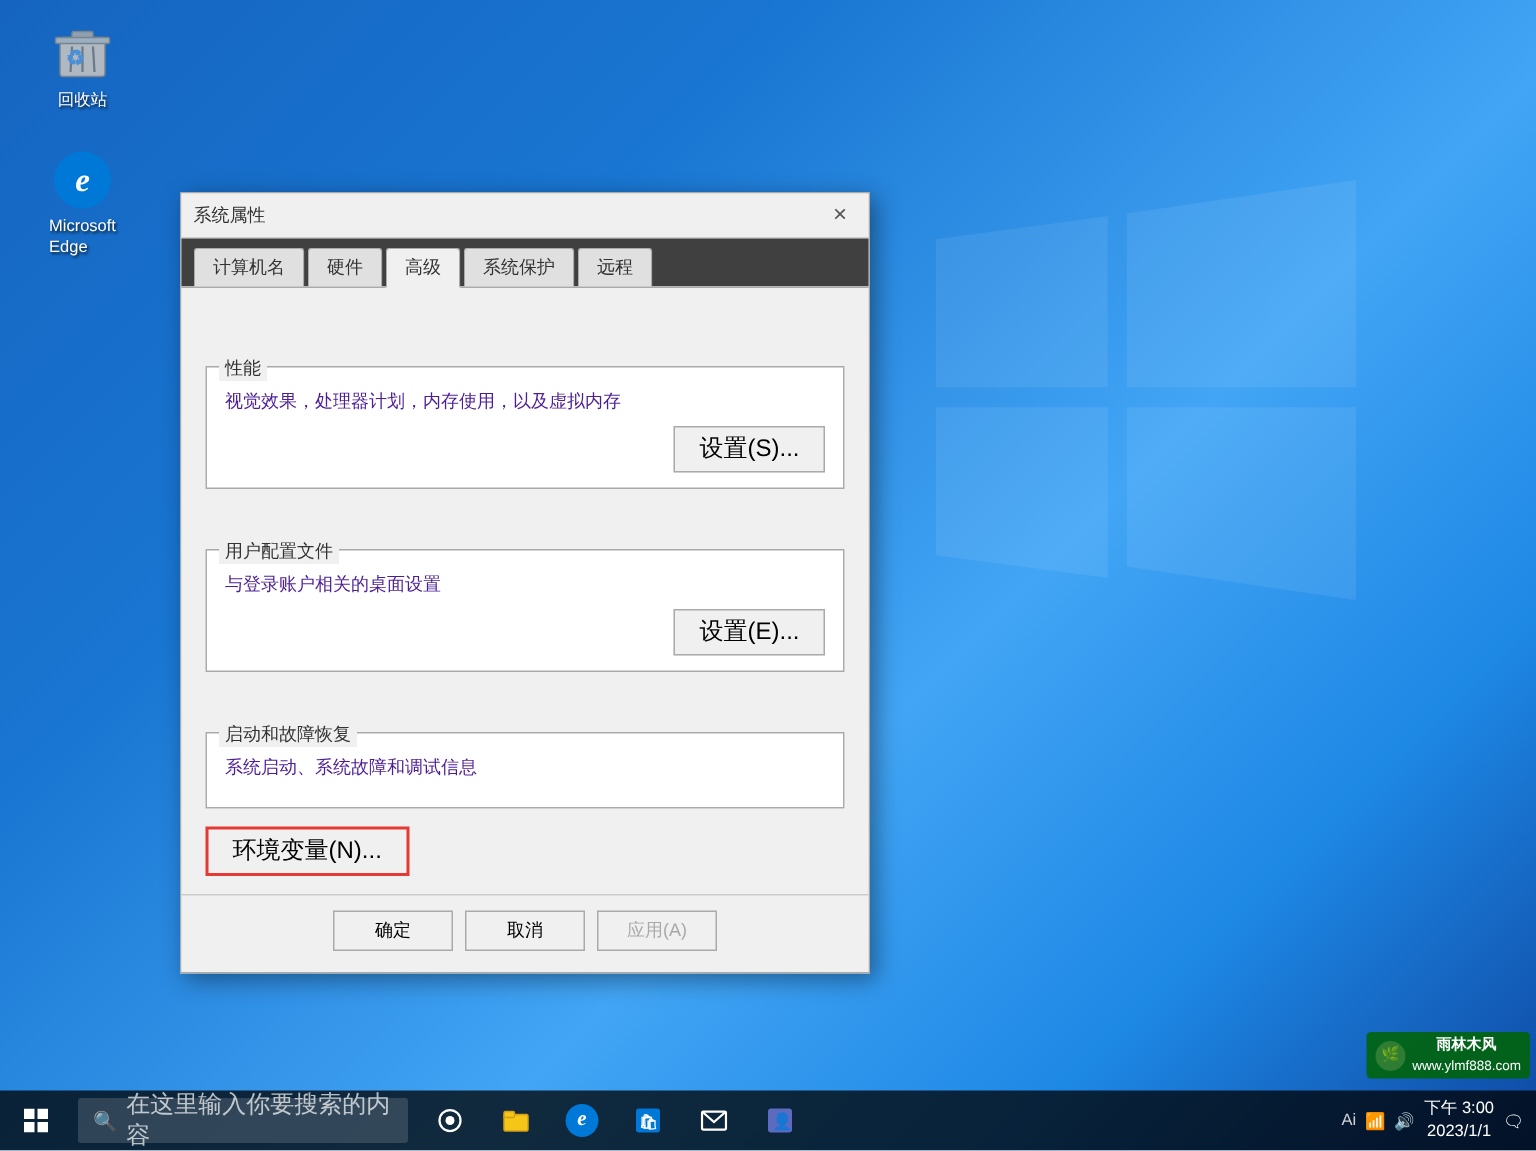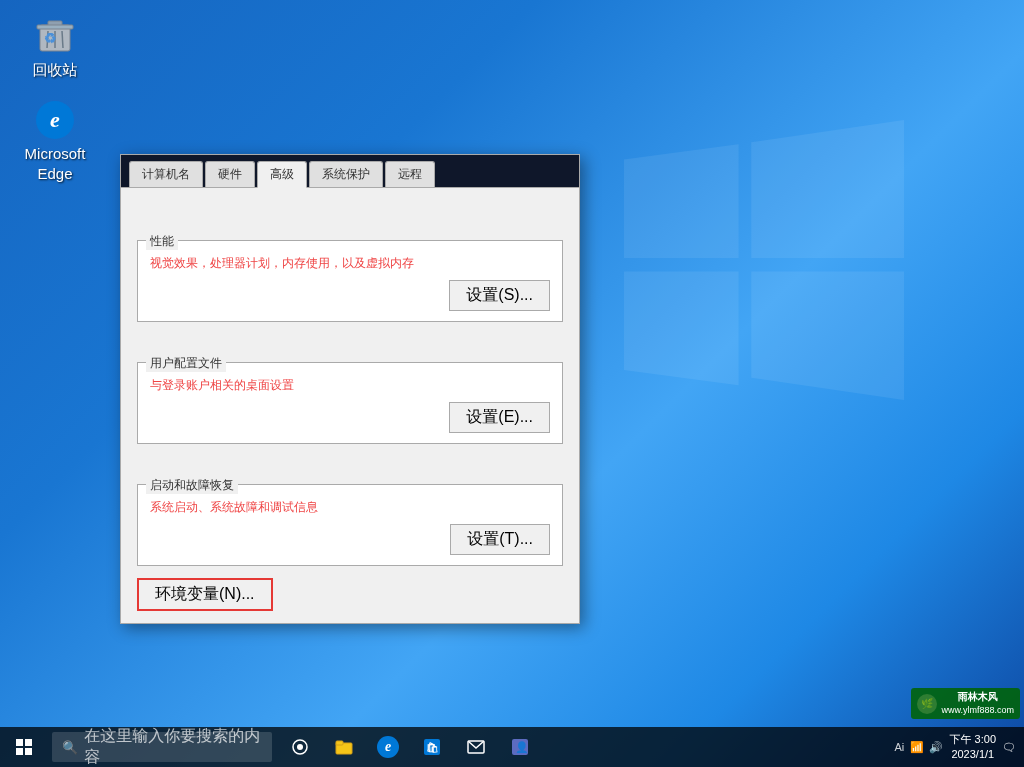--- a/index.html
+++ b/index.html
@@ -38,22 +38,22 @@
     }
     .desktop-icon .icon-img {
       width: 40px;
       height: 40px;
       display: flex;
       align-items: center;
       justify-content: center;
     }
     .desktop-icon .icon-label {
       color: white;
-      font-size: 15px;
-      text-align: center;
+      font-size: 11px;
+      text-align: left;
       margin-top: 4px;
       text-shadow: 1px 1px 2px rgba(0,0,0,0.8);
       line-height: 1.3;
     }
 
     
     .recycle-icon {
       width: 38px;
       height: 38px;
     }
@@ -192,21 +192,21 @@
       display: flex;
       align-items: center;
       justify-content: center;
       font-size: 16px;
       color: #555;
     }
 
     
     .dialog-tabs {
       display: flex;
-      background: #0f172a;
+      background: #404040;
       padding: 6px 8px 0 8px;
       gap: 2px;
     }
     .tab {
       padding: 4px 12px;
       background: #e0e0e0;
       border: 1px solid #aaa;
       border-bottom: none;
       cursor: pointer;
       font-size: 12px;
@@ -246,21 +246,21 @@
       position: absolute;
       top: -8px;
       left: 8px;
       background: #f0f0f0;
       padding: 0 4px;
       font-size: 12px;
       color: #333;
     }
     .section-desc {
       font-size: 12px;
-      color: #ef4444;
+      color: #4c1d95;
       margin-top: 4px;
       margin-bottom: 8px;
     }
     .section-btn-row {
       display: flex;
       justify-content: flex-end;
     }
 
     .dialog-btn {
       padding: 4px 16px;
@@ -344,20 +344,24 @@
     <div class="icon-img">
       <div class="edge-icon">e</div>
     </div>
     <span class="icon-label" style="white-space:pre-line;">Microsoft
 Edge</span>
   </div>
 
   <div id="dialog-overlay">
     <div class="dialog">
 
+      <div class="dialog-titlebar">
+        <span class="dialog-title">系统属性</span>
+        <button class="dialog-close-btn">×</button>
+      </div>
 
       <div class="dialog-tabs">
         <div class="tab">计算机名</div>
         <div class="tab">硬件</div>
         <div class="tab active">高级</div>
         <div class="tab">系统保护</div>
         <div class="tab">远程</div>
       </div>
 
       <div class="dialog-content">
@@ -374,30 +378,32 @@
           <span class="section-label">用户配置文件</span>
           <div class="section-desc">与登录账户相关的桌面设置</div>
           <div class="section-btn-row">
             <button class="dialog-btn">设置(E)...</button>
           </div>
         </div>
 
         <div class="section-box">
           <span class="section-label">启动和故障恢复</span>
           <div class="section-desc">系统启动、系统故障和调试信息</div>
-          <div class="section-btn-row">
-            <button class="dialog-btn">设置(T)...</button>
-          </div>
         </div>
 
         <div style="display:flex; margin-top: 4px;">
           <button class="dialog-btn env-btn-highlighted">环境变量(N)...</button>
         </div>
       </div>
 
+      <div class="dialog-footer">
+        <button class="footer-btn">确定</button>
+        <button class="footer-btn">取消</button>
+        <button class="footer-btn disabled">应用(A)</button>
+      </div>
     </div>
   </div>
 
   <div id="taskbar">
 
     <div class="taskbar-start">
       <svg viewBox="0 0 16 16" fill="white">
         <rect x="0" y="0" width="7" height="7"></rect>
         <rect x="9" y="0" width="7" height="7"></rect>
         <rect x="0" y="9" width="7" height="7"></rect>

